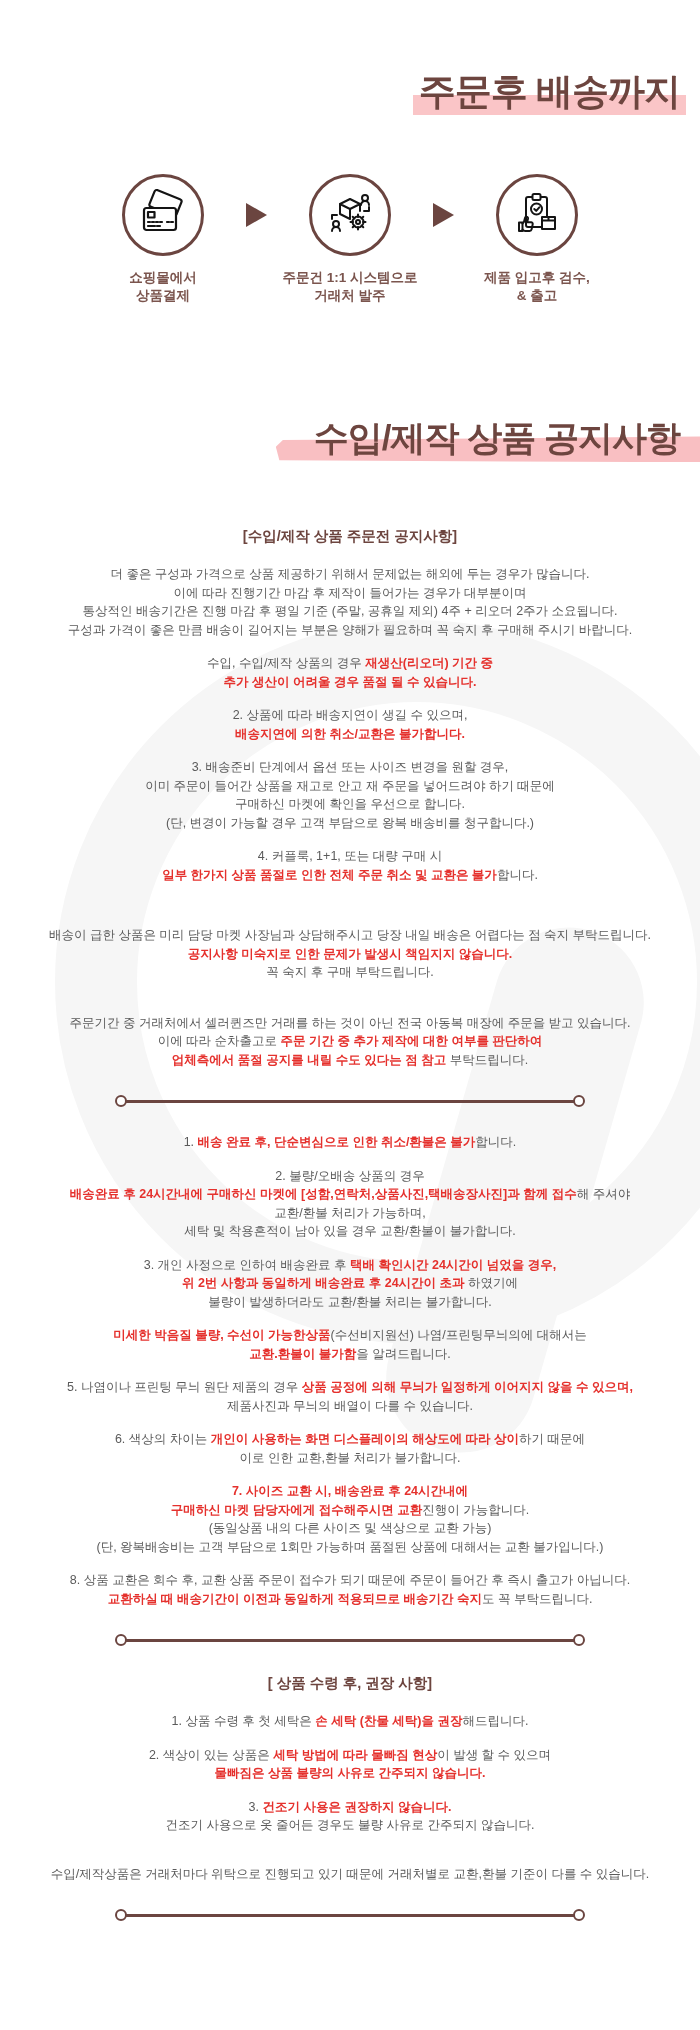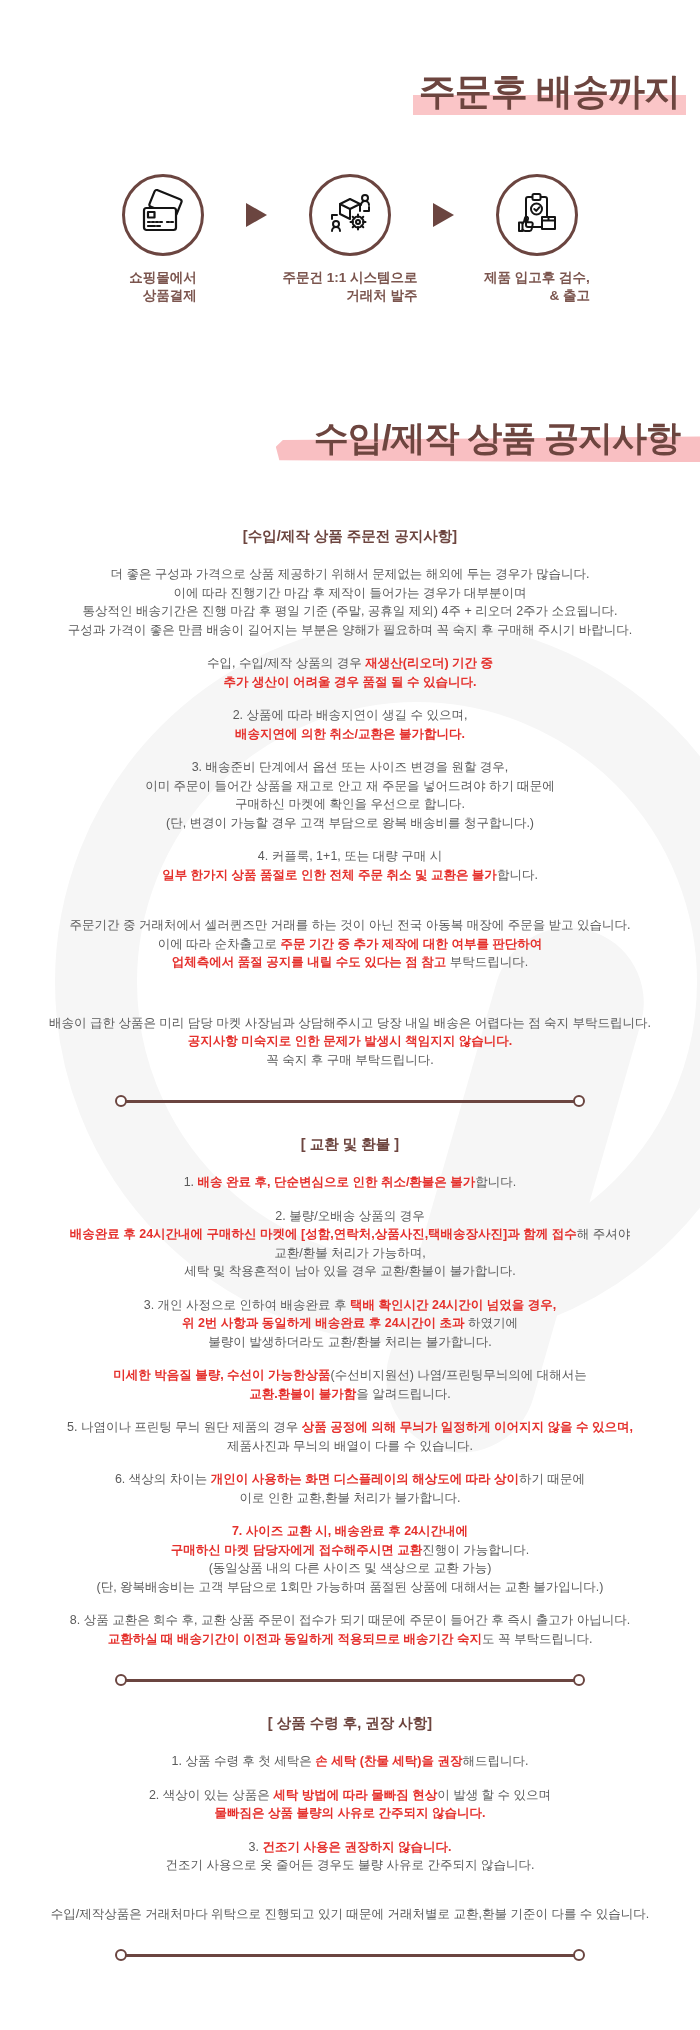--- a/index.html
+++ b/index.html
@@ -23,21 +23,21 @@
   .big-title .band{position:absolute;z-index:-1;background:#fac5c7}
   .t1 .band{left:-6px;right:-6px;bottom:-2px;height:20px}
   .t2 .band{left:-38px;right:-38px;bottom:-4px;height:26px;background:#f9bfc2;
     clip-path:polygon(1.6% 14%,99.2% 0%,100% 46%,98.4% 100%,0.8% 92%,0% 40%)}
 
   
   .steps{display:flex;justify-content:center;align-items:flex-start;margin-top:36px}
   .step{width:164px;display:flex;flex-direction:column;align-items:center}
   .circle{width:82px;height:82px;border:3.5px solid #6b4540;border-radius:50%;
     background:#fff;display:flex;align-items:center;justify-content:center;box-sizing:border-box}
-  .caption{margin-top:13px;color:#7b554e;font-size:13.5px;line-height:18px;font-weight:bold;text-align:right}
+  .caption{margin-top:13px;color:#7b554e;font-size:13.5px;line-height:18px;font-weight:bold;text-align:center}
   .tri{width:0;height:0;border-top:12px solid transparent;border-bottom:12px solid transparent;
     border-left:21px solid #6b4540;margin:29px 1px 0}
 
   .gap-to-title2{height:84px}
 
   
   .doc{margin-top:40px;text-align:center}
   .para{font-size:12.5px;line-height:18.5px;margin:0 0 15px;color:#5a5a5a}
   .sec-header{font-size:14.5px;line-height:18px;margin:28px 0 20px;font-weight:bold;color:#6d453f}
   .doc > .sec-header:first-child{margin-top:12px}
@@ -166,37 +166,34 @@
       <div data-name="pre-order-item-3" class="para">
         <div data-name="text-line"><span class="seg-g" data-name="text-segment">3. 배송준비 단계에서 옵션 또는 사이즈 변경을 원할 경우,</span></div>
         <div data-name="text-line"><span class="seg-g" data-name="text-segment">이미 주문이 들어간 상품을 재고로 안고 재 주문을 넣어드려야 하기 때문에</span></div>
         <div data-name="text-line"><span class="seg-g" data-name="text-segment">구매하신 마켓에 확인을 우선으로 합니다.</span></div>
         <div data-name="text-line"><span class="seg-g" data-name="text-segment">(단, 변경이 가능할 경우 고객 부담으로 왕복 배송비를 청구합니다.)</span></div>
       </div>
       <div data-name="pre-order-item-4" class="para">
         <div data-name="text-line"><span class="seg-g" data-name="text-segment">4. 커플룩, 1+1, 또는 대량 구매 시</span></div>
         <div data-name="text-line"><span class="seg-r" data-name="text-segment">일부 한가지 상품 품절로 인한 전체 주문 취소 및 교환은 불가</span><span class="seg-g" data-name="text-segment">합니다.</span></div>
       </div>
+      <div data-name="urgent-delivery-note" class="para">
+        <div data-name="text-line"><span class="seg-g" data-name="text-segment">배송이 급한 상품은 미리 담당 마켓 사장님과 상담해주시고 당장 내일 배송은 어렵다는 점 숙지 부탁드립니다.</span></div>
+        <div data-name="text-line"><span class="seg-r" data-name="text-segment">공지사항 미숙지로 인한 문제가 발생시 책임지지 않습니다.</span></div>
+        <div data-name="text-line"><span class="seg-g" data-name="text-segment">꼭 숙지 후 구매 부탁드립니다.</span></div>
+      </div>
       <div data-name="order-period-note" class="para">
         <div data-name="text-line"><span class="seg-g" data-name="text-segment">주문기간 중 거래처에서 셀러퀸즈만 거래를 하는 것이 아닌 전국 아동복 매장에 주문을 받고 있습니다.</span></div>
         <div data-name="text-line"><span class="seg-g" data-name="text-segment">이에 따라 순차출고로 </span><span class="seg-r" data-name="text-segment">주문 기간 중 추가 제작에 대한 여부를 판단하여</span></div>
         <div data-name="text-line"><span class="seg-r" data-name="text-segment">업체측에서 품절 공지를 내릴 수도 있다는 점 참고 </span><span class="seg-g" data-name="text-segment">부탁드립니다.</span></div>
       </div>
-      <div data-name="urgent-delivery-note" class="para">
-        <div data-name="text-line"><span class="seg-g" data-name="text-segment">배송이 급한 상품은 미리 담당 마켓 사장님과 상담해주시고 당장 내일 배송은 어렵다는 점 숙지 부탁드립니다.</span></div>
-        <div data-name="text-line"><span class="seg-r" data-name="text-segment">공지사항 미숙지로 인한 문제가 발생시 책임지지 않습니다.</span></div>
-        <div data-name="text-line"><span class="seg-g" data-name="text-segment">꼭 숙지 후 구매 부탁드립니다.</span></div>
-      </div>
       <div data-name="section-divider-1" class="divider">
         <span class="dot" data-name="divider-endpoint-left"></span>
         <span class="line" data-name="divider-line"></span>
         <span class="dot" data-name="divider-endpoint-right"></span>
-      </div>
-      <div data-name="exchange-refund-header" class="sec-header">
-        <div data-name="text-line"><span class="seg-b" data-name="text-segment">[ 교환 및 환불 ]</span></div>
       </div>
       <div data-name="exchange-item-1" class="para">
         <div data-name="text-line"><span class="seg-g" data-name="text-segment">1. </span><span class="seg-r" data-name="text-segment">배송 완료 후, 단순변심으로 인한 취소/환불은 불가</span><span class="seg-g" data-name="text-segment">합니다.</span></div>
       </div>
       <div data-name="exchange-item-2" class="para">
         <div data-name="text-line"><span class="seg-g" data-name="text-segment">2. 불량/오배송 상품의 경우</span></div>
         <div data-name="text-line"><span class="seg-r" data-name="text-segment">배송완료 후 24시간내에 구매하신 마켓에 [성함,연락처,상품사진,택배송장사진]과 함께 접수</span><span class="seg-g" data-name="text-segment">해 주셔야</span></div>
         <div data-name="text-line"><span class="seg-g" data-name="text-segment">교환/환불 처리가 가능하며,</span></div>
         <div data-name="text-line"><span class="seg-g" data-name="text-segment">세탁 및 착용흔적이 남아 있을 경우 교환/환불이 불가합니다.</span></div>
       </div>

